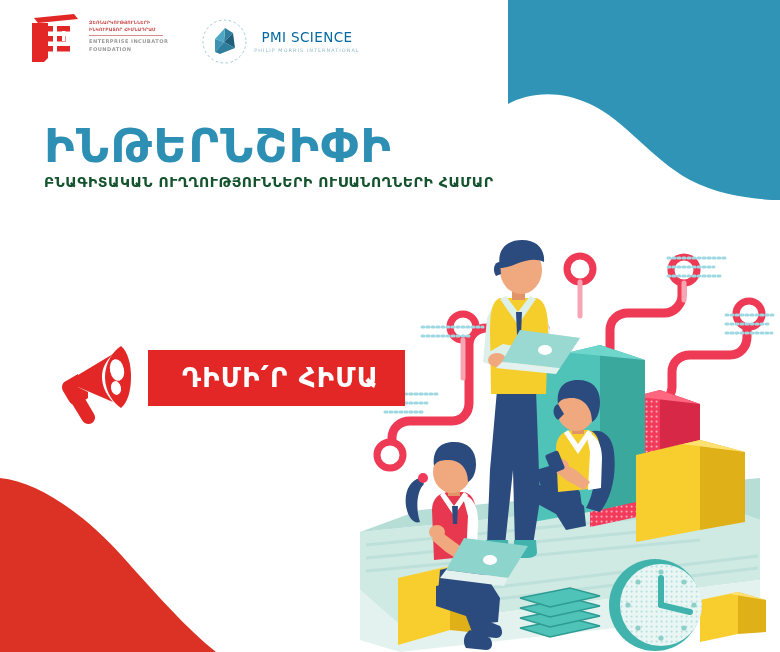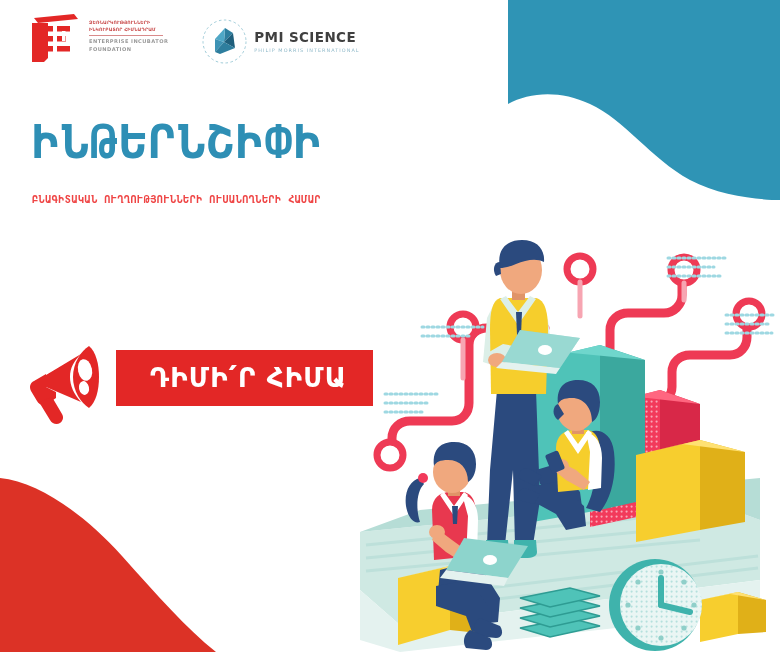--- a/index.html
+++ b/index.html
@@ -33,42 +33,42 @@
   }
   .eif-rule { height: 1px; background: #d98b8b; margin: 1.5px 0 2px 0; width: 74px; }
   .eif-en {
     font-size: 5.1px; letter-spacing: 0.45px; color: #9a9a9a;
     line-height: 1.55; white-space: nowrap; font-weight: bold;
   }
   .logo-pmi { display: flex; align-items: center; gap: 7px; padding-top: 5px; }
   .pmi-mark { width: 45px; height: 45px; flex: 0 0 auto; }
   .pmi-text { padding-top: 1px; }
   .pmi-title {
-    font-size: 13.5px; letter-spacing: 0.4px; color: #404040;
-    font-weight: 700; line-height: 1; white-space: nowrap;
+    font-size: 13.5px; letter-spacing: 0.4px; color: #0369a1;
+    font-weight: 400; line-height: 1; white-space: nowrap; text-align: center;
   }
   .pmi-sub {
     font-size: 4.9px; letter-spacing: 1.05px; color: #8fb9c9;
     margin-top: 3px; white-space: nowrap;
   }
 
   
-  #headline { position: absolute; left: 32px; top: 122px; z-index: 20; font-family: Liberation Mono, monospace; }
+  #headline { position: absolute; left: 44px; top: 122px; z-index: 20; }
   .h-line {
     font-size: 46px; font-weight: bold; color: #2E8FB5;
     letter-spacing: 1.4px; line-height: 1.06; white-space: nowrap;
   }
   .h-sub {
-    font-size: 10px; font-weight: bold; color: #ef4444;
-    letter-spacing: 0.55px; margin-top: 23px; white-space: nowrap;
+    font-size: 14px; font-weight: bold; color: #14532d;
+    letter-spacing: 0.55px; margin-top: 3px; white-space: nowrap;
   }
 
   
   #cta {
-    position: absolute; left: 26px; top: 330px;
+    position: absolute; left: 58px; top: 330px;
     display: flex; align-items: center; z-index: 20;
   }
   .megaphone { width: 98px; height: 96px; margin-right: -8px; position: relative; z-index: 2; }
   .cta-bar {
     background: #E32726; height: 56px;
     display: flex; align-items: center;
     padding: 0 26px 0 34px;
   }
   .cta-label {
     color: #ffffff; font-size: 26px; font-weight: bold;

